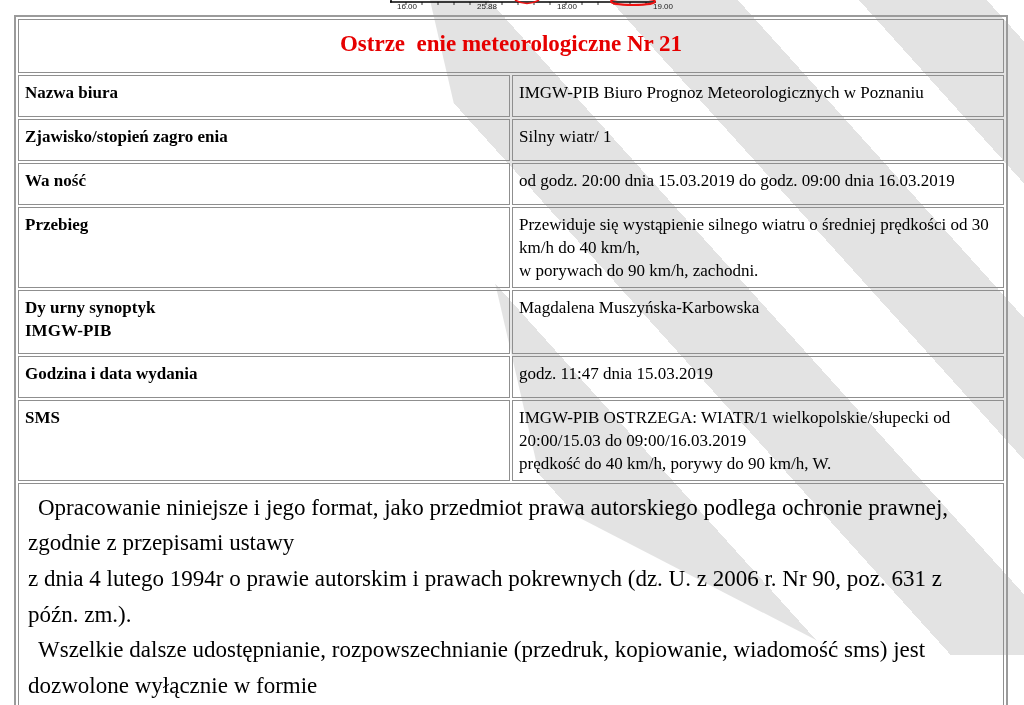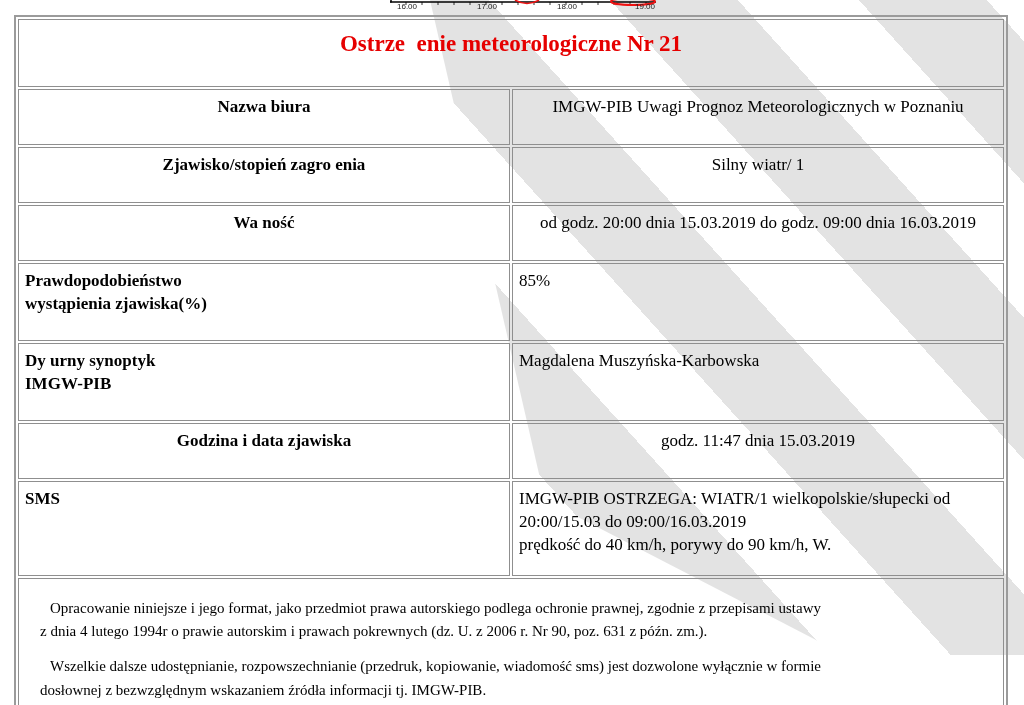--- a/index.html
+++ b/index.html
@@ -15,88 +15,88 @@
   
   .chart-strip{position:absolute;left:390px;top:0;width:266px;height:13px;z-index:2;}
   .chart-strip svg{position:absolute;left:0;top:0;}
   .tick-label{position:absolute;top:3px;transform:translateX(-50%);
     font-family:"Liberation Sans","DejaVu Sans",sans-serif;font-size:8px;color:#222;line-height:1;}
 
   table.warn{position:absolute;left:14px;top:15px;width:994px;z-index:1;
     border-collapse:separate;border-spacing:2px;border:2px solid #9b9b9b;
     background:transparent;table-layout:fixed;}
   td{border:1px solid #8f8f8f;background:transparent;vertical-align:top;
-     padding:6px 6px 18px 6px;font-size:17px;line-height:1.35;}
+     padding:6px 6px 4px 6px;font-size:17px;line-height:1.35;}
   td.lbl{font-weight:bold;width:252px;}
   td.ttl{text-align:center;font-weight:bold;font-size:23px;color:#e60000;
      white-space:pre;padding-top:8px;height:40px;}
   .pre{white-space:pre-line;}
-  tr.h1 td{height:30px;text-align:center;} tr.h2 td{height:54px;} tr.h3 td{height:52px;}
+  tr.h1 td{height:30px;} tr.h2 td{height:54px;} tr.h3 td{height:52px;}
   td.foot{padding:6px 9px;height:140px;}
-  td.foot p{margin:12px;text-indent:10px;white-space:pre-line;font-size:15px;line-height:1.55;}
+  td.foot p{margin:0;text-indent:10px;white-space:pre-line;font-size:23px;line-height:1.55;}
 </style>
 </head>
 <body>
 
 <div class="page">
 
   <div class="stripes"></div>
 
   <div class="chart-strip">
     <svg width="266" height="13">
       <line x1="1" y1="0" x2="1" y2="2.5" stroke="#000" stroke-width="1.5"></line>
       <line x1="0" y1="2" x2="266" y2="2" stroke="#000" stroke-width="1.5"></line>
       <path d="M16 2V5M32 2V5M48 2V5M64 2V5M80 2V5M96 2V5M112 2V5M128 2V5M144 2V5M160 2V5M176 2V5M192 2V5M208 2V5M224 2V5M240 2V5M256 2V5" stroke="#000" stroke-width="0.8" fill="none"></path>
       <path d="M125 0 q12 7 24 0" stroke="#ee1111" stroke-width="1.5" fill="none"></path>
       <ellipse cx="243" cy="1.5" rx="22" ry="3.5" stroke="#ee1111" stroke-width="2" fill="none"></ellipse>
     </svg>
     <span class="tick-label" style="left:17px">16.00</span>
-    <span class="tick-label" style="left:97px">17.00</span>
+    <span class="tick-label" style="left:97px">25.88</span>
     <span class="tick-label" style="left:177px">18.00</span>
-    <span class="tick-label" style="left:255px">19.00</span>
+    <span class="tick-label" style="left:273px">19.00</span>
   </div>
 
   <table class="warn">
     <tbody>
         <tr>
       <td class="ttl" colspan="2">Ostrze  enie meteorologiczne Nr 21</td>
     </tr>
 
     <tr class="h1">
       <td class="lbl">Nazwa biura</td>
-      <td>IMGW-PIB Uwagi Prognoz Meteorologicznych w Poznaniu</td>
+      <td>IMGW-PIB Biuro Prognoz Meteorologicznych w Poznaniu</td>
     </tr>
 
     <tr class="h1">
       <td class="lbl">Zjawisko/stopień zagro enia</td>
       <td>Silny wiatr/ 1</td>
     </tr>
 
 
     <tr class="h1">
       <td class="lbl">Wa ność</td>
       <td>od godz. 20:00 dnia 15.03.2019 do godz. 09:00 dnia 16.03.2019</td>
     </tr>
 
+    <tr class="h2">
+      <td class="lbl">Przebieg</td>
+      <td class="pre">Przewiduje się wystąpienie silnego wiatru o średniej prędkości od 30 km/h do 40 km/h,
+w porywach do 90 km/h, zachodni.</td>
+    </tr>
 
-    <tr class="h3">
-      <td class="lbl pre">Prawdopodobieństwo
-wystąpienia zjawiska(%)</td>
-      <td>85%</td>
-    </tr>
 
 
     <tr class="h3">
       <td class="lbl pre">Dy urny synoptyk
 IMGW-PIB</td>
       <td>Magdalena Muszyńska-Karbowska</td>
     </tr>
 
     <tr class="h1">
-      <td class="lbl">Godzina i data zjawiska</td>
+      <td class="lbl">Godzina i data wydania</td>
       <td>godz. 11:47 dnia 15.03.2019</td>
     </tr>
 
     <tr class="h2">
       <td class="lbl">SMS</td>
       <td class="pre">IMGW-PIB OSTRZEGA: WIATR/1 wielkopolskie/słupecki od 20:00/15.03 do 09:00/16.03.2019
 prędkość do 40 km/h, porywy do 90 km/h, W.</td>
     </tr>
 
     <tr>

